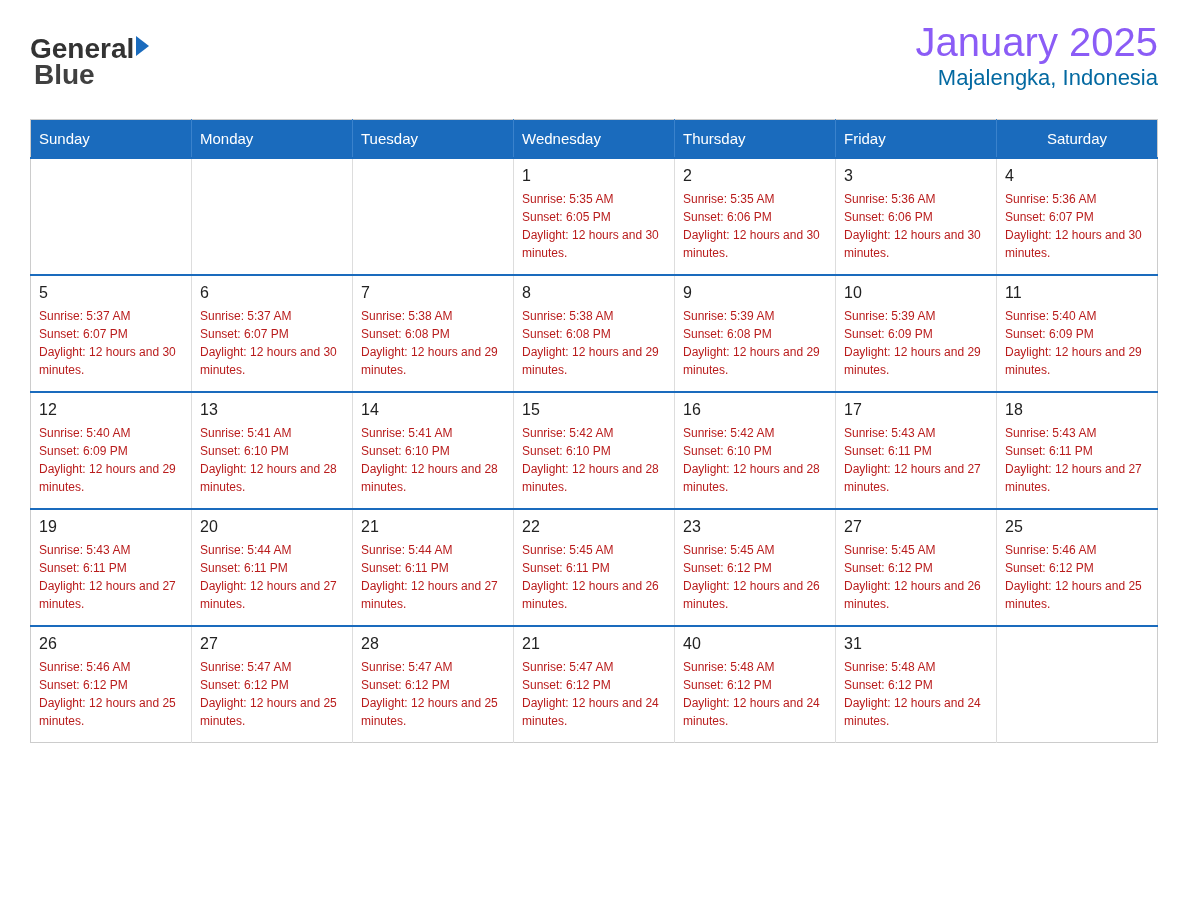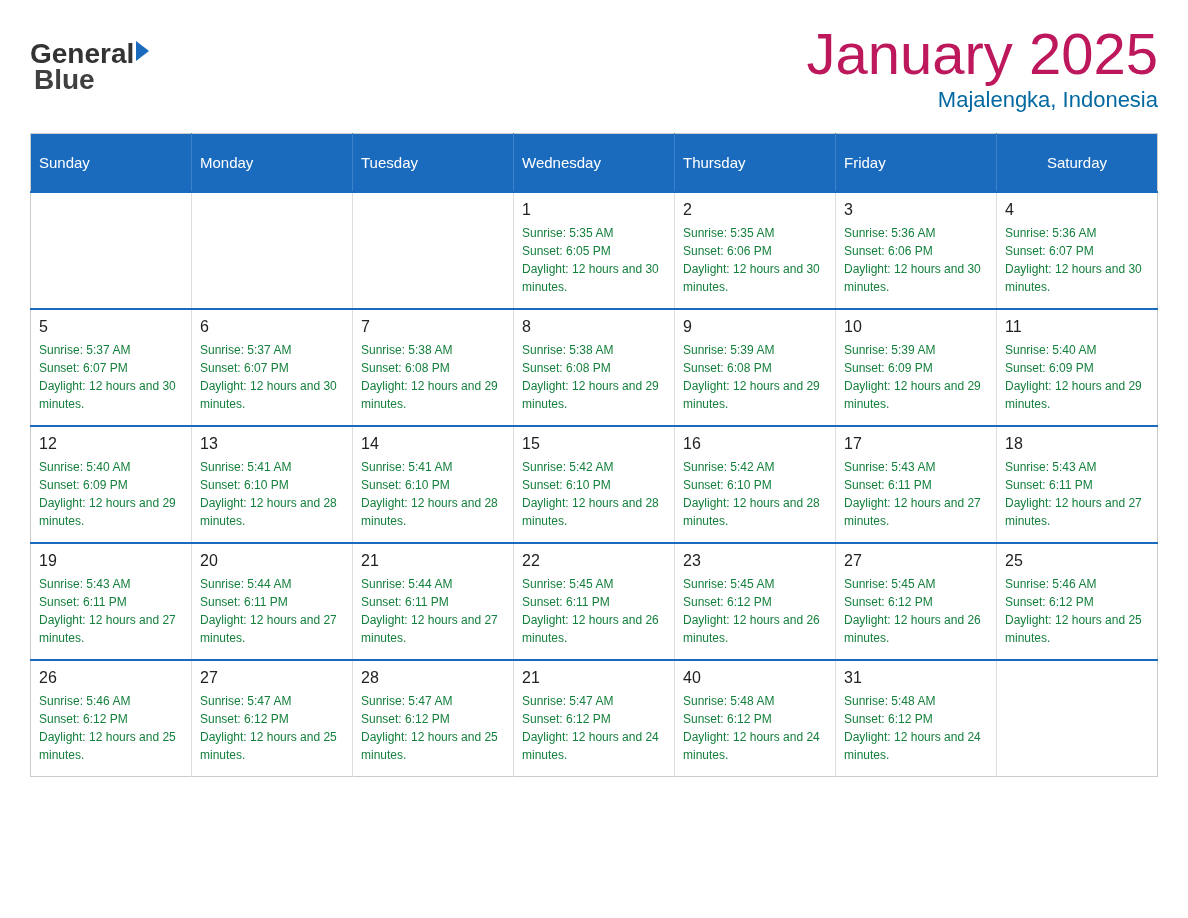--- a/index.html
+++ b/index.html
@@ -6,52 +6,52 @@
     body {
       font-family: Arial, sans-serif;
       background: #fff;
       width: 1188px;
       min-height: 918px;
       padding: 20px 30px;
     }
     .header {
       display: flex;
       justify-content: space-between;
-      align-items: center;
-      margin-bottom: 20px;
+      align-items: flex-end;
+      margin-bottom: 28px;
     }
     .logo {
       display: flex;
       align-items: center;
       gap: 4px;
     }
     .title-block {
       text-align: right;
     }
     .title-block h1 {
-      font-size: 58px;
+      font-size: 40px;
       font-weight: normal;
-      color: #be185d;
+      color: #8b5cf6;
     }
     .title-block h2 {
       font-size: 22px;
       font-weight: normal;
       color: #0369a1;
     }
     .calendar {
       width: 100%;
       border-collapse: collapse;
       border: 1px solid #ccc;
     }
     .calendar thead tr {
       background-color: #1a6bbd;
     }
     .calendar thead th {
       color: #fff;
-      padding: 20px 8px;
+      padding: 10px 8px;
       font-size: 15px;
       font-weight: normal;
       text-align: left;
       border-right: 1px solid #3a82cc;
       width: calc(100% / 7);
     }
     .calendar thead th:last-child {
       border-right: none;
       text-align: center;
     }
@@ -71,21 +71,21 @@
       border-right: none;
     }
     .day-number {
       font-size: 16px;
       color: #222;
       margin-bottom: 5px;
       display: block;
     }
     .day-info {
       font-size: 12px;
-      color: #15803d;
+      color: #b91c1c;
       line-height: 1.5;
     }
     .empty-cell {
       background: #fff;
     }
     .logo-icon-wrapper {
       position: relative;
       display: inline-flex;
       flex-direction: column;
       align-items: flex-start;

